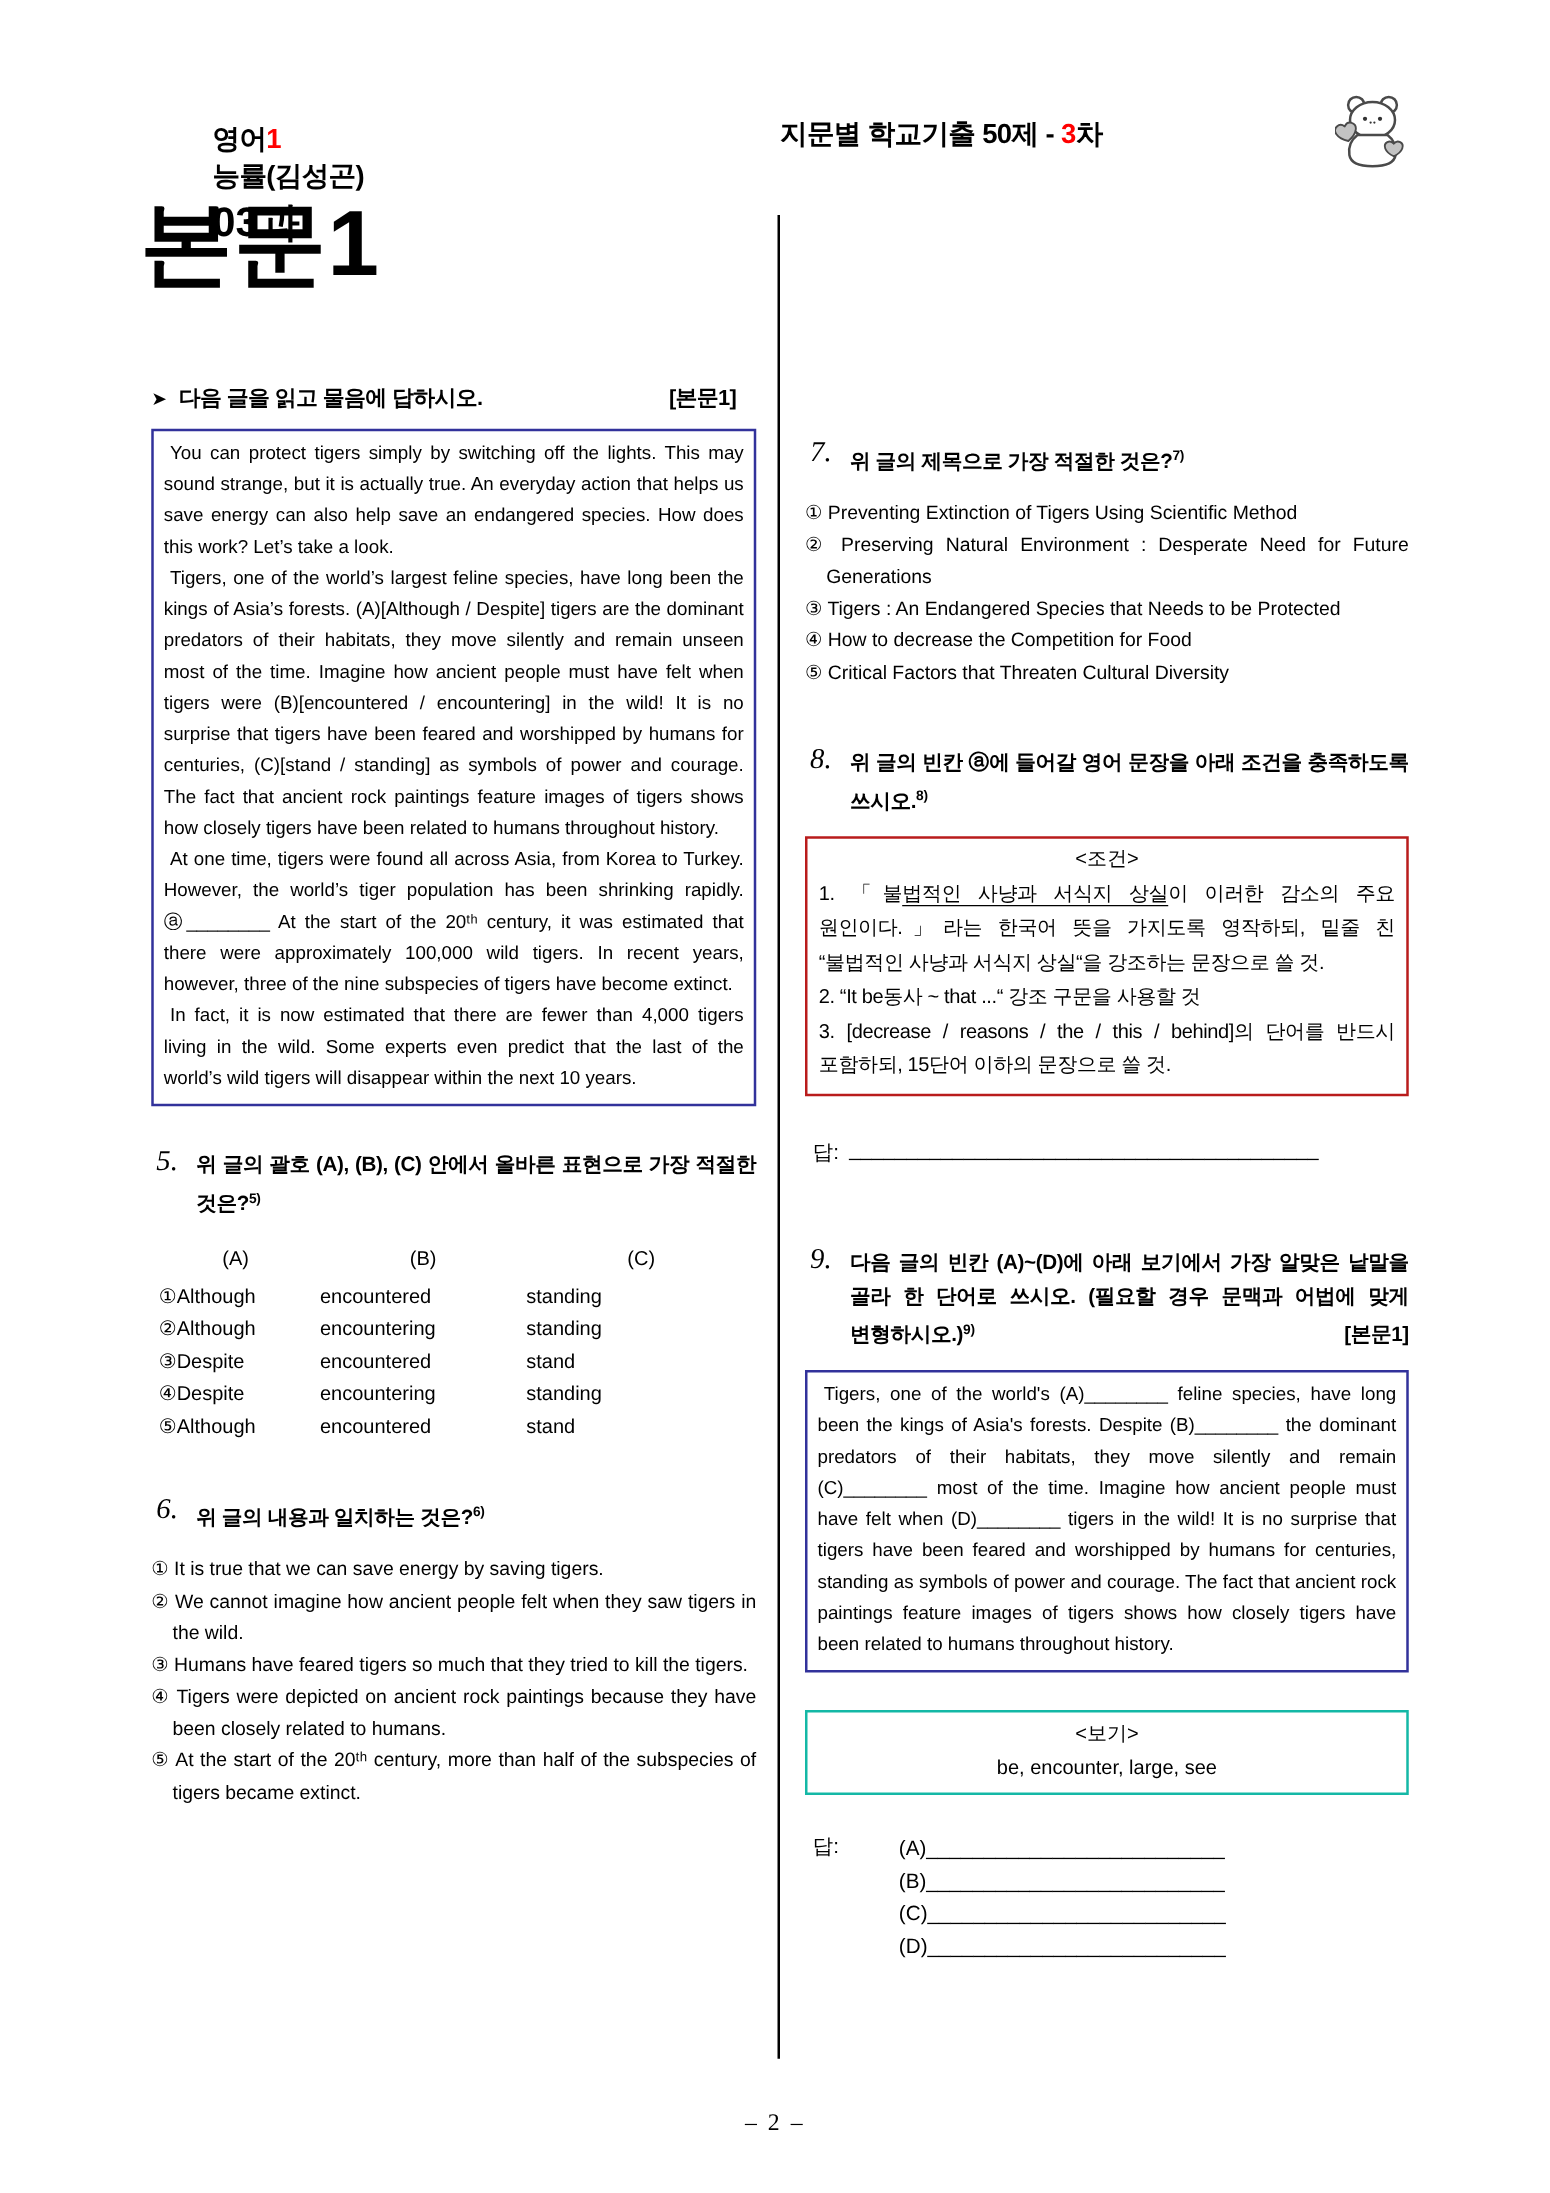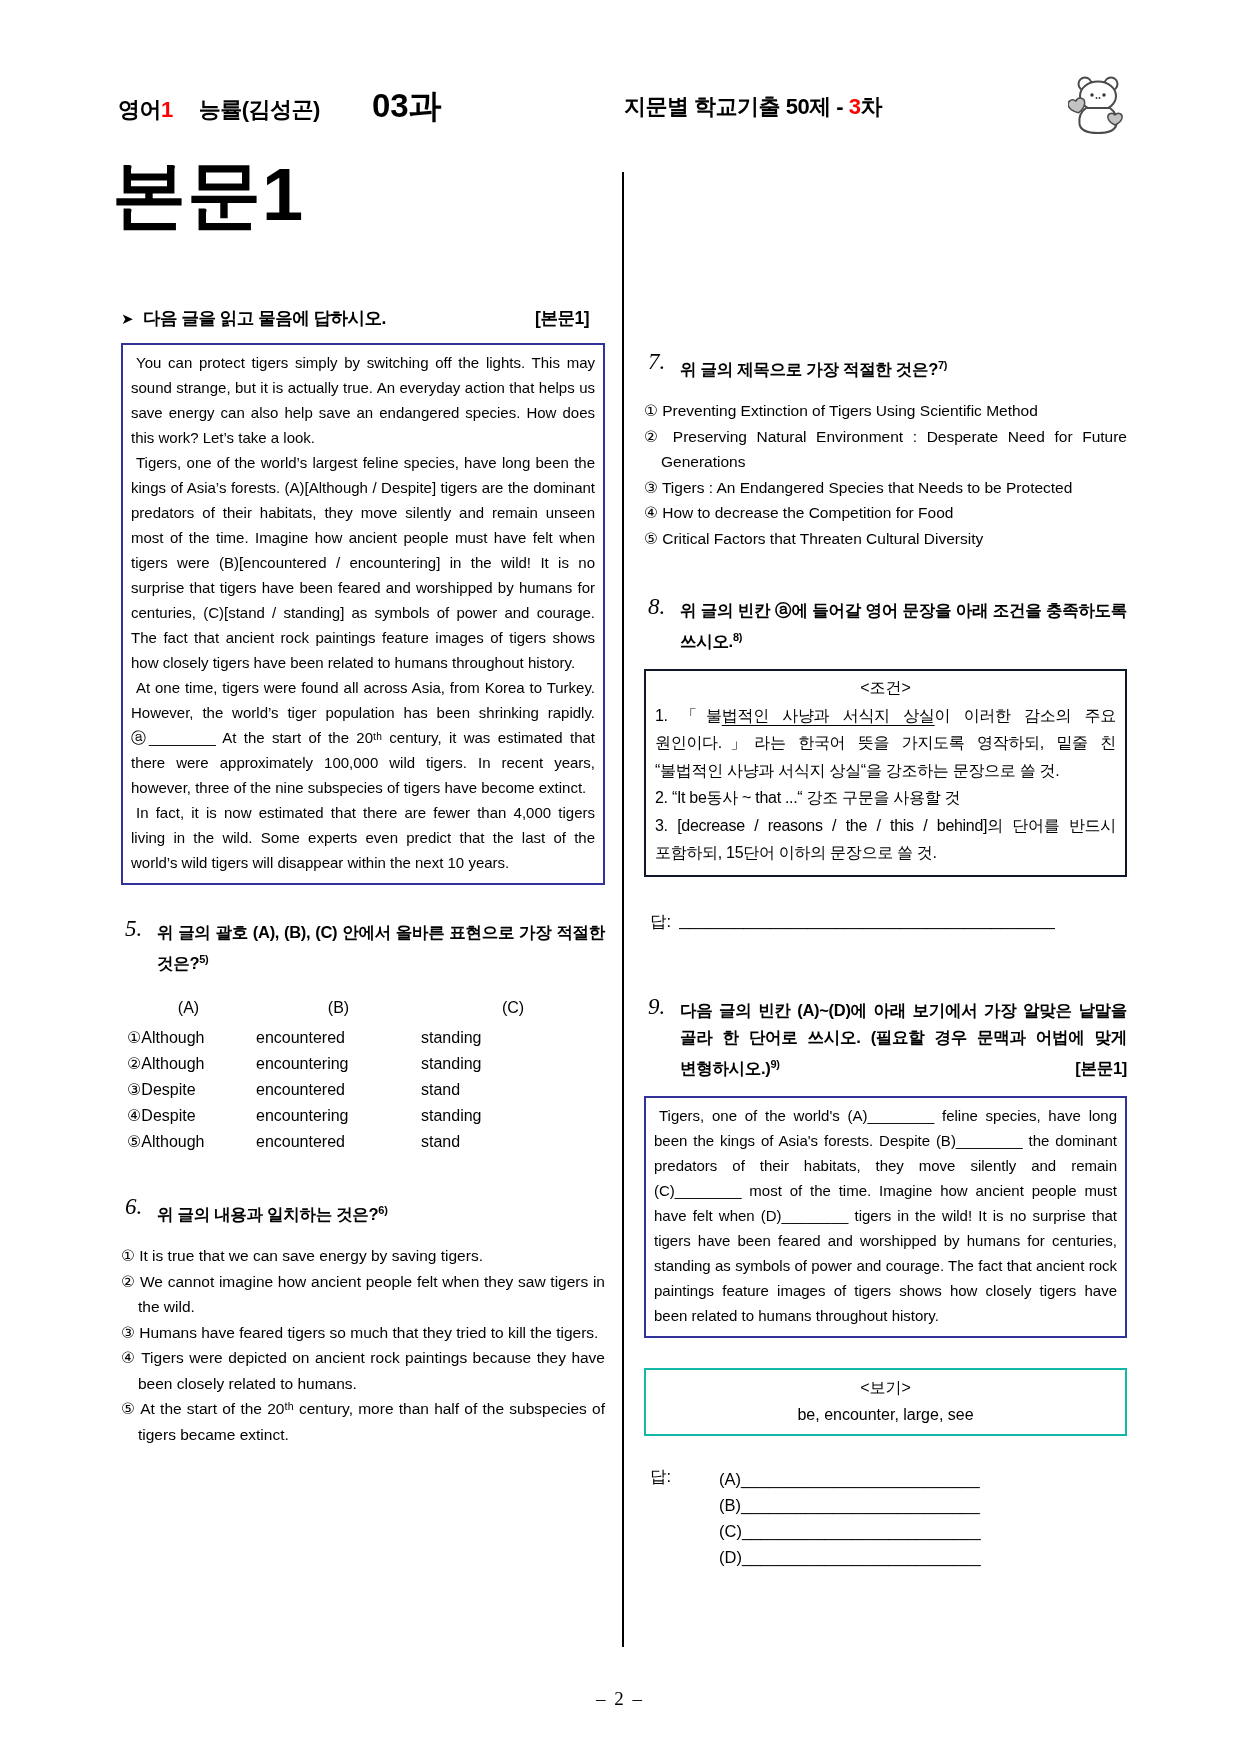--- a/index.html
+++ b/index.html
@@ -6,23 +6,23 @@
   html,body { background:#ffffff; }
   body {
     position:relative;
     width:1240px; height:1754px;
     font-family:"Liberation Sans","DejaVu Sans",sans-serif;
     color:#000;
     overflow:hidden;
   }
   
   .header-left {
-    position:absolute; left:118px; top:84px;
+    position:absolute; left:118px; top:96px;
     display:flex; align-items:baseline;
-    font-weight:bold; white-space:nowrap;
+    font-weight:bold; white-space:nowrap;flex-direction:column;
   }
   .h-course { font-size:22px; letter-spacing:-0.5px; }
   .red { color:#ff0000; }
   .h-book { font-size:22px; margin-left:26px; letter-spacing:-0.5px; }
   .h-lesson { font-size:33px; margin-left:52px; }
   .header-right {
     position:absolute; left:624px; top:92px; width:416px;
     font-weight:bold; font-size:22px;
     letter-spacing:-0.5px; white-space:nowrap;
   }
@@ -84,21 +84,21 @@
   .t-row .word { }
 
   .opt-list { margin-top:15px; font-size:15.5px; line-height:25.5px; }
   .opt {
     padding-left:17px; text-indent:-17px;
     text-align:justify;
   }
 
   
   .cond-box {
-    border:2px solid #0f172a;
+    border:2px solid #b91c1c;
     margin-top:14px;
     padding:3px 9px 8px 9px;
     font-size:16px; line-height:27.5px;
   }
   .cond-title { text-align:center; }
   .cond-item { text-align:justify; word-break:keep-all; letter-spacing:-0.3px; }
   .ul { text-decoration:underline; text-underline-offset:4px; }
 
   .answer-row { display:flex; font-size:16.5px; margin-top:34px; }
   .answer-row .alabel { margin-left:6px; font-weight:normal; }

